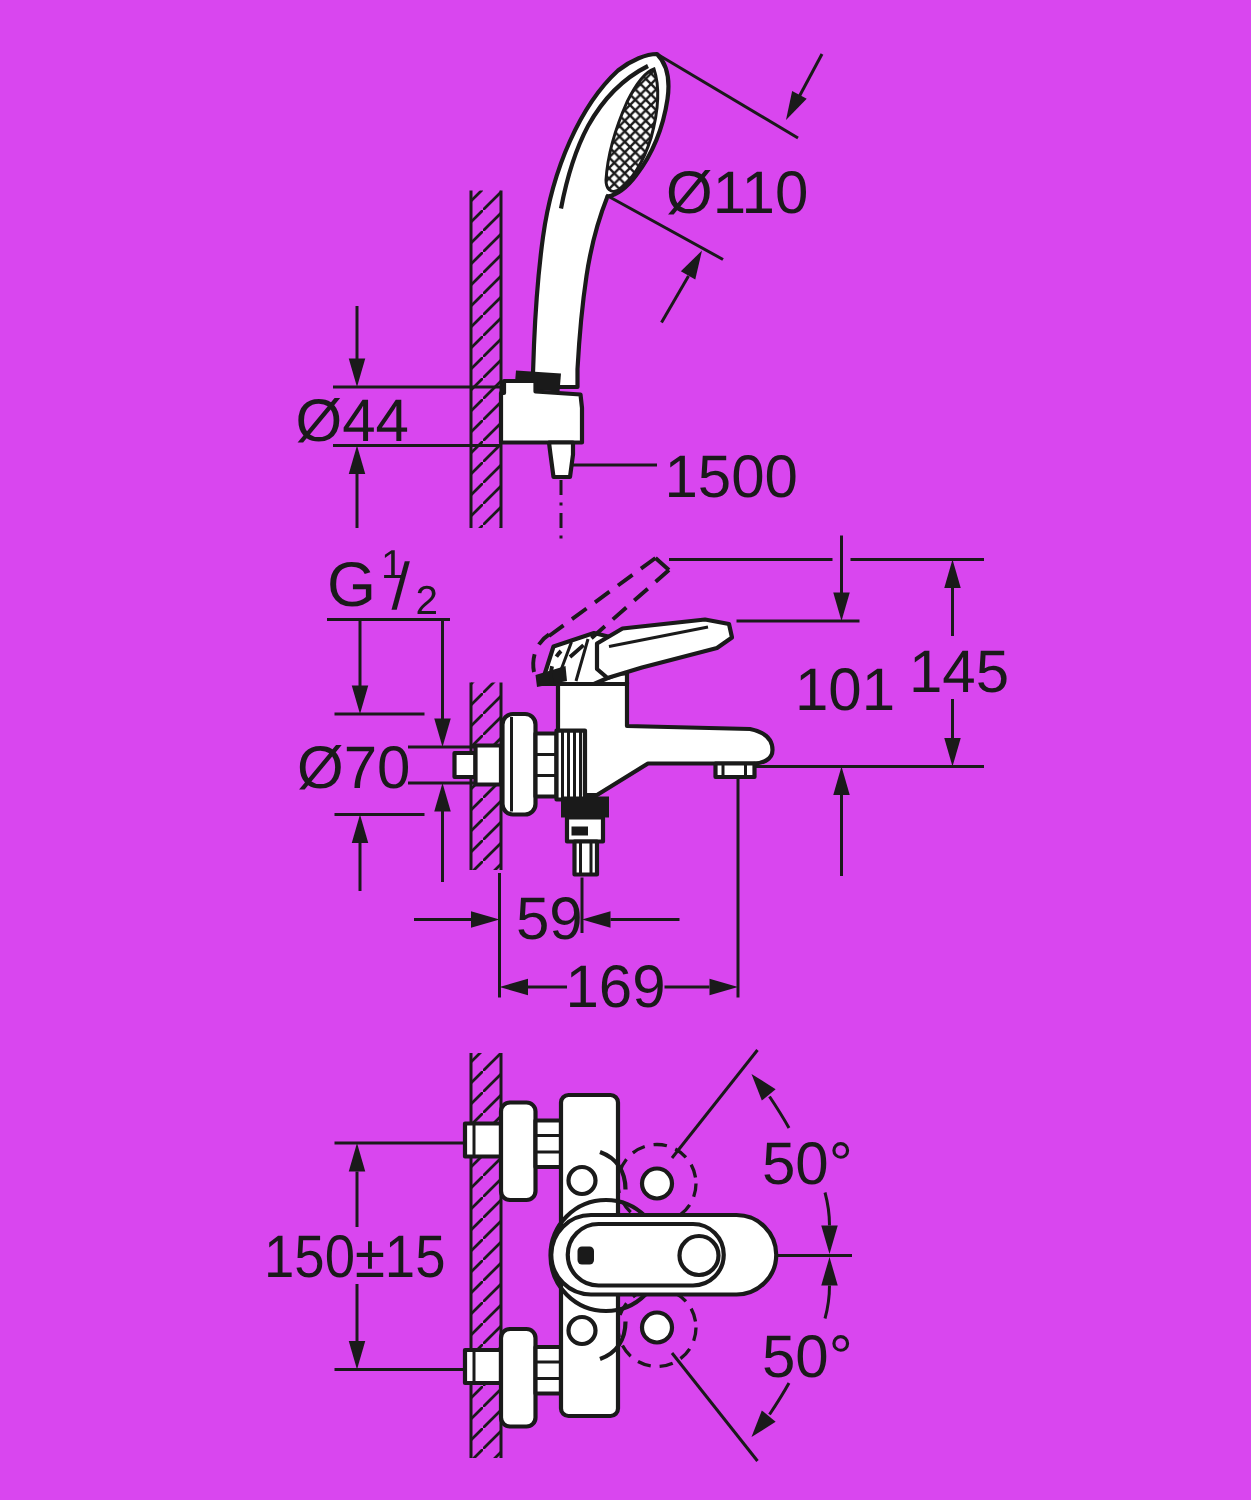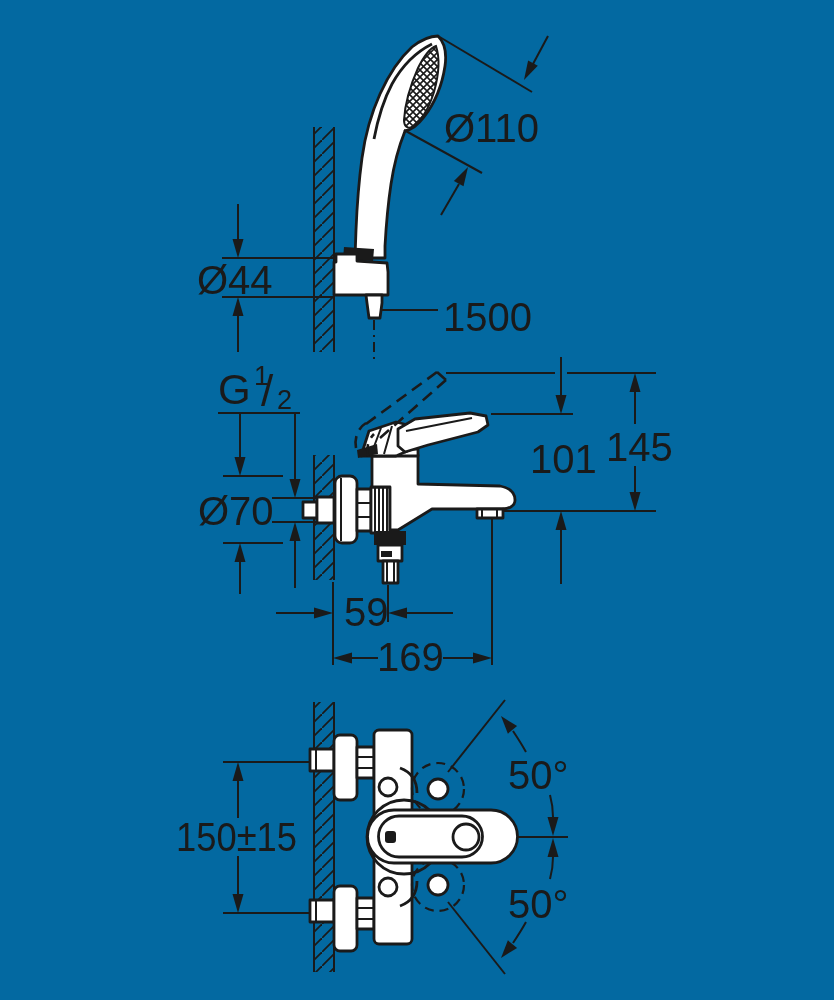--- a/index.html
+++ b/index.html
@@ -1,16 +1,16 @@
 <!DOCTYPE html>
 <html><head>
 <meta charset="utf-8">
 <style>
   html,body{margin:0;padding:0;background:#ffffff;}
-  .stage{width:834px;height:1000px;background:#0369a1;position:relative;overflow:hidden;}
+  .stage{width:834px;height:1000px;background:#d946ef;position:relative;overflow:hidden;}
   svg{display:block;}
   .ol   {stroke:#1a1a1a;stroke-width:2.8;fill:#ffffff;stroke-linejoin:round;}
   .oln  {stroke:#1a1a1a;stroke-width:2.8;fill:none;stroke-linejoin:round;}
   .thin {stroke:#1a1a1a;stroke-width:2;fill:none;}
   .dim  {stroke:#1a1a1a;stroke-width:2;fill:none;}
   .dash {stroke:#1a1a1a;stroke-width:2.6;fill:none;stroke-dasharray:12 7;}
   .cdash{stroke:#1a1a1a;stroke-width:2;fill:none;stroke-dasharray:10 5 2 5;}
   .rdash{stroke:#1a1a1a;stroke-width:2.2;fill:none;stroke-dasharray:9 6;}
   .arr  {fill:#1a1a1a;stroke:none;}
   .blk  {fill:#1a1a1a;stroke:none;}

